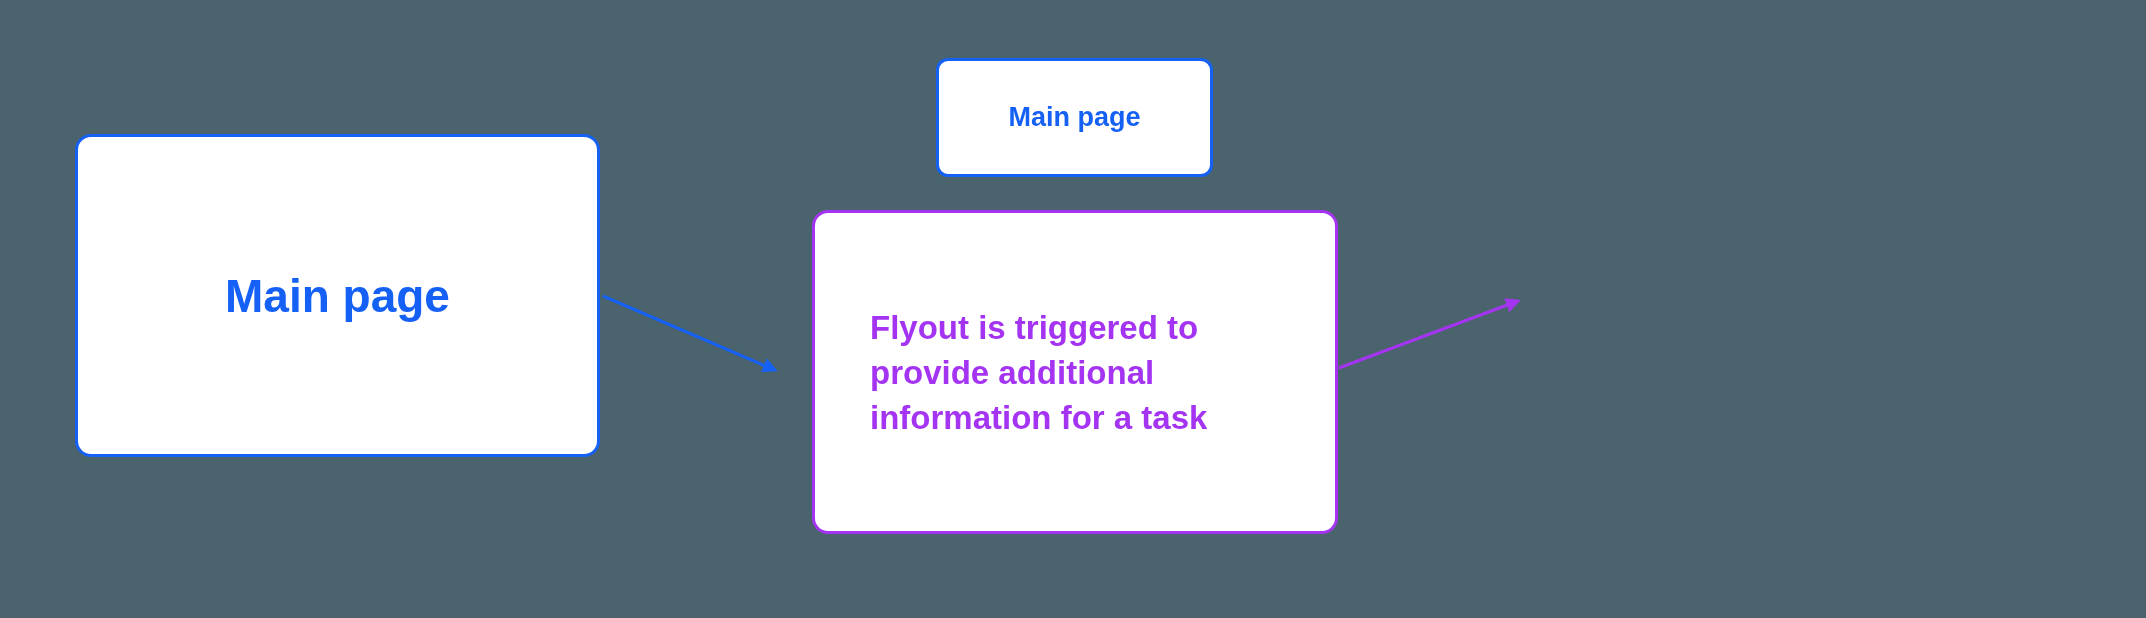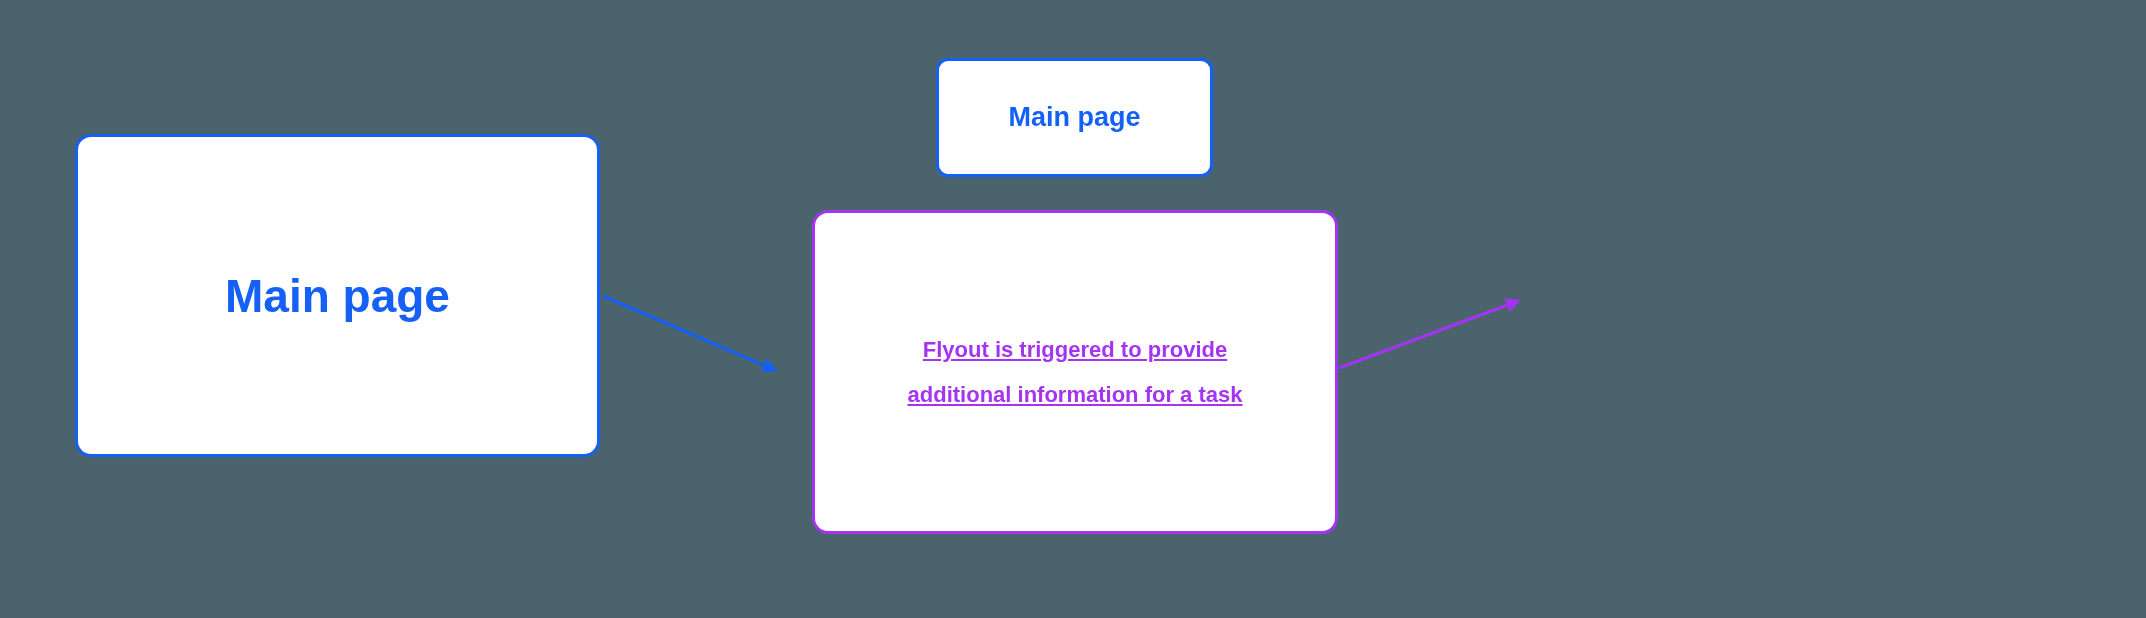--- a/index.html
+++ b/index.html
@@ -18,21 +18,21 @@
   body { background: var(--background); position: relative; overflow: hidden; }
 
   .canvas { position: absolute; inset: 0; width: 2146px; height: 618px; }
 
   .node {
     position: absolute;
     background: var(--node_bg);
     display: flex;
     align-items: center;
     justify-content: center;
-    text-align: center;
+    text-align: left;
     border-style: solid;
   }
   .node .label { font-weight: 700; }
 
   .node-blue   { border-color: var(--blue); }
   .node-blue .label { color: var(--blue); }
   .node-purple { border-color: var(--purple); }
   .node-purple .label { color: var(--purple); }
   .node-green  { border-color: var(--green_border); }
   .node-green .label { color: var(--green_text); }
@@ -46,21 +46,21 @@
   #node-main-small {
     left: 936px; top: 58px; width: 277px; height: 119px;
     border-width: 3px; border-radius: 12px;
   }
   #node-main-small .label { font-size: 27px; }
 
   #node-flyout {
     left: 812px; top: 210px; width: 526px; height: 324px;
     border-width: 3px; border-radius: 16px;
   }
-  #node-flyout .label { font-size: 22px; line-height: 45px; width: 410px; text-decoration: underline; }
+  #node-flyout .label { font-size: 33px; line-height: 45px; width: 410px; }
 
   #node-continue {
     left: 1550px; top: 134px; width: 523px; height: 323px;
     border-width: 3px; border-radius: 16px;
   }
   #node-continue .label { font-size: 33px; }
 
   svg.edges { position: absolute; inset: 0; pointer-events: none; }
   .edge { fill: none; stroke-width: 3px; }
   .edge-blue   { stroke: var(--blue); }

